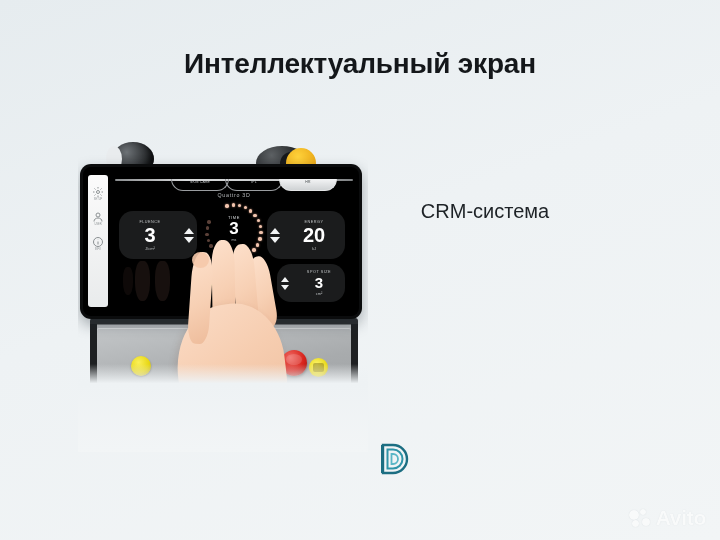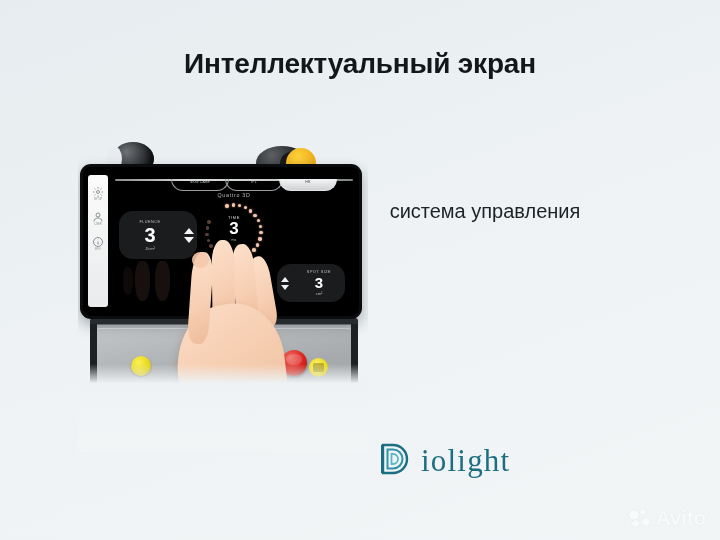--- a/index.html
+++ b/index.html
@@ -453,20 +453,31 @@
             <i class="dim" style="left: 20.8073px; top: 54.9296px;"></i>
             <i class="dim" style="left: 15.1256px; top: 52.2802px;"></i>
             <i class="dim" style="left: 10.2081px; top: 48.3919px;"></i>
             <i class="dim" style="left: 6.31985px; top: 43.4744px;"></i>
             <i class="dim" style="left: 3.67045px; top: 37.7927px;"></i>
             <i class="dim" style="left: 2.40274px; top: 31.6532px;"></i>
             <i class="dim" style="left: 2.58508px; top: 25.3868px;"></i>
             <i class="dim" style="left: 4.20762px; top: 19.3314px;"></i>
           </div>
 
+        <div class="card card-energy">
+          <div class="card-body">
+            <span class="card-lbl">ENERGY</span>
+            <span class="card-val">20</span>
+            <span class="card-unit">kJ</span>
+          </div>
+          <div class="stepper">
+            <span class="ar up"></span>
+            <span class="ar dn"></span>
+          </div>
+        </div>
 
         <div class="card card-spot">
           <div class="card-body">
             <span class="card-lbl">SPOT SIZE</span>
             <span class="card-val">3</span>
             <span class="card-unit">cm²</span>
           </div>
           <div class="stepper">
             <span class="ar up"></span>
             <span class="ar dn"></span>
@@ -485,37 +496,36 @@
     <div class="finger f-mid"></div>
     <div class="palm"></div>
     <div class="finger f-index"></div>
     <div class="f-tipshadow"></div>
   </div>
 
   <div class="floor"></div>
 </div>
 
 <div class="copy">
-  <div>система управления</div>
+  <div>CRM-система</div>
 </div>
 
 <div class="brand">
   <svg class="brand-mark" viewBox="0 0 36 40">
     <g fill="none" stroke="#1c6e82" stroke-width="2.4">
       <path d="M5 5 h10 a14 14 0 0 1 0 28 H5 Z"></path>
     </g>
     <g fill="none" stroke="#2f94a8" stroke-width="2">
       <path d="M9.5 9.5 h5.5 a9.5 9.5 0 0 1 0 19 H9.5 Z"></path>
     </g>
     <g fill="none" stroke="#5ab6c6" stroke-width="1.8">
       <path d="M13.5 14 h1.5 a5 5 0 0 1 0 10 H13.5 Z"></path>
     </g>
     <rect x="3" y="5" width="2.6" height="28" fill="#1c6e82"></rect>
   </svg>
-  <span class="brand-word">iolight</span>
 </div>
 
 <div class="watermark">
   <span class="wm-dots">
     <i class="wm-d1"></i>
       <i class="wm-d2"></i>
       <i class="wm-d3"></i>
       <i class="wm-d4"></i>
   </span>
   <span class="wm-word">Avito</span>

